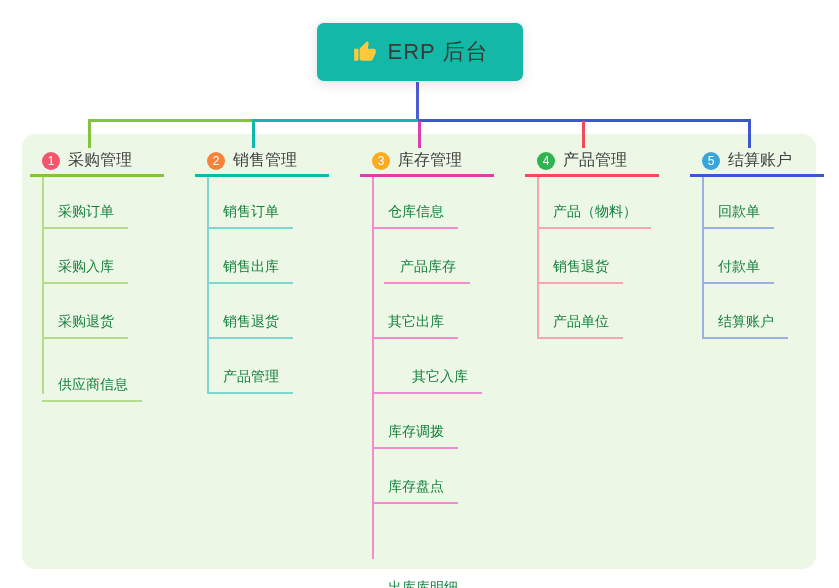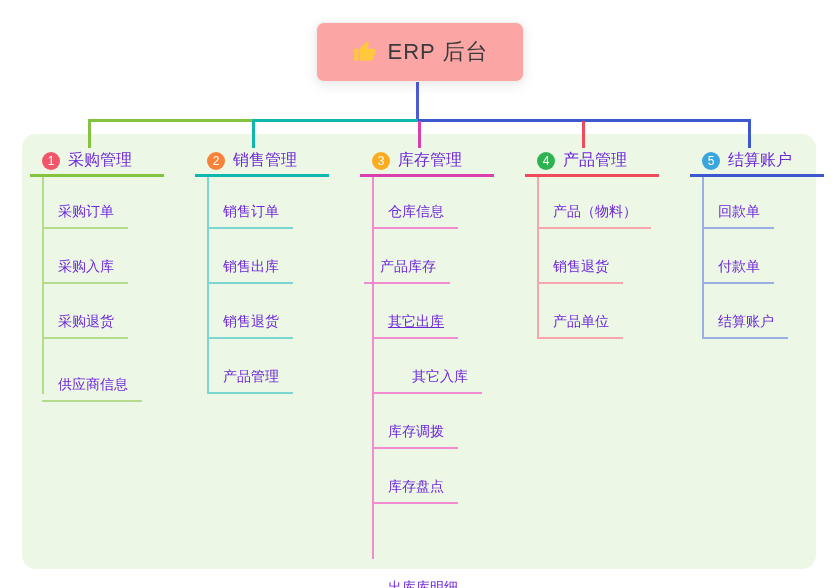--- a/index.html
+++ b/index.html
@@ -23,21 +23,21 @@
     width: 794px;
     height: 435px;
     border-radius: 14px;
   }
   .root-node {
     position: absolute;
     left: 316px;
     top: 22px;
     width: 208px;
     height: 60px;
-    background: #fca5a5;
+    background: #14b8a6;
     border: 1px solid #F0F0F0;
     border-radius: 8px;
     box-shadow: 0 3px 12px rgba(0,0,0,0.10);
     display: flex;
     align-items: center;
     justify-content: center;
     gap: 10px;
     box-sizing: border-box;
     z-index: 3;
   }
@@ -63,29 +63,29 @@
     height: 18px;
     min-width: 18px;
     border-radius: 50%;
     color: #FFFFFF;
     font-size: 12px;
     line-height: 18px;
     text-align: center;
   }
   .branch-label {
     font-size: 16px;
-    color: #6d28d9;
+    color: #404040;
     white-space: nowrap;
   }
   .child-node {
     position: absolute;
     padding: 0 14px 7px 16px;
     font-size: 14px;
     line-height: 17px;
-    color: #6d28d9;
+    color: #15803d;
     white-space: nowrap;
     z-index: 2;
   }
 </style>
 </head>
 <body>
 
 <div class="stage">
 
   <div class="panel" style="background: rgb(236, 247, 230);"></div>
@@ -130,22 +130,22 @@
       </div>
       <div class="child-node" style="left: 207px; top: 203px; border-bottom: 2px solid rgb(123, 215, 208);">销售订单</div>
       <div class="child-node" style="left: 207px; top: 258px; border-bottom: 2px solid rgb(123, 215, 208);">销售出库</div>
       <div class="child-node" style="left: 207px; top: 313px; border-bottom: 2px solid rgb(123, 215, 208);">销售退货</div>
       <div class="child-node" style="left: 207px; top: 368px; border-bottom: 2px solid rgb(123, 215, 208);">产品管理</div>
       <div class="branch-header" style="left: 360px; top: 147px; border-bottom: 3px solid rgb(218, 63, 174);">
         <span class="branch-badge" style="background: rgb(251, 171, 29);">3</span>
         <span class="branch-label">库存管理</span>
       </div>
       <div class="child-node" style="left: 372px; top: 203px; border-bottom: 2px solid rgb(241, 140, 206);">仓库信息</div>
-      <div class="child-node" style="left: 364px; top: 258px; border-bottom: 2px solid rgb(241, 140, 206);">产品库存</div>
-      <div class="child-node" style="left: 372px; top: 313px; border-bottom: 2px solid rgb(241, 140, 206); text-decoration: underline;">其它出库</div>
+      <div class="child-node" style="left: 384px; top: 258px; border-bottom: 2px solid rgb(241, 140, 206);">产品库存</div>
+      <div class="child-node" style="left: 372px; top: 313px; border-bottom: 2px solid rgb(241, 140, 206);">其它出库</div>
       <div class="child-node" style="left: 372px; top: 368px; border-bottom: 2px solid rgb(241, 140, 206); padding-left: 40px;">其它入库</div>
       <div class="child-node" style="left: 372px; top: 423px; border-bottom: 2px solid rgb(241, 140, 206);">库存调拨</div>
       <div class="child-node" style="left: 372px; top: 478px; border-bottom: 2px solid rgb(241, 140, 206);">库存盘点</div>
       <div class="child-node" style="left: 372px; top: 533px; border-bottom: 2px solid rgb(241, 140, 206); margin-top: 46px;">出库库明细</div>
       <div class="branch-header" style="left: 525px; top: 147px; border-bottom: 3px solid rgb(240, 74, 92);">
         <span class="branch-badge" style="background: rgb(47, 179, 81);">4</span>
         <span class="branch-label">产品管理</span>
       </div>
       <div class="child-node" style="left: 537px; top: 203px; border-bottom: 2px solid rgb(248, 165, 173);">产品（物料）</div>
       <div class="child-node" style="left: 537px; top: 258px; border-bottom: 2px solid rgb(248, 165, 173);">销售退货</div>

